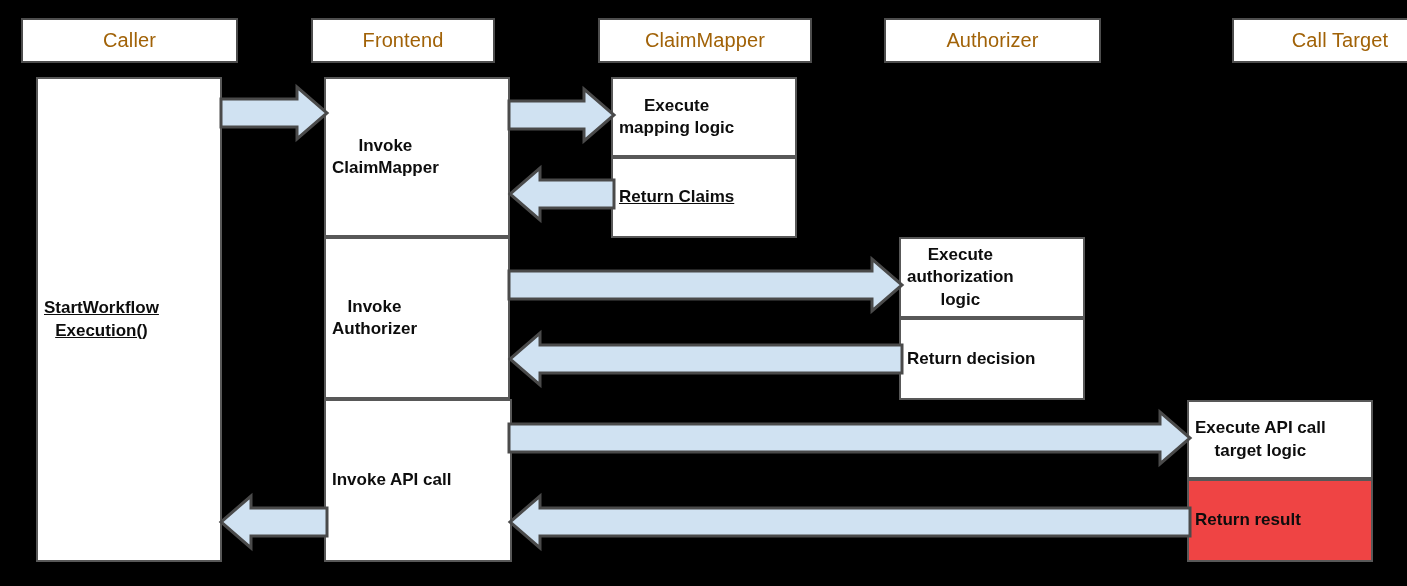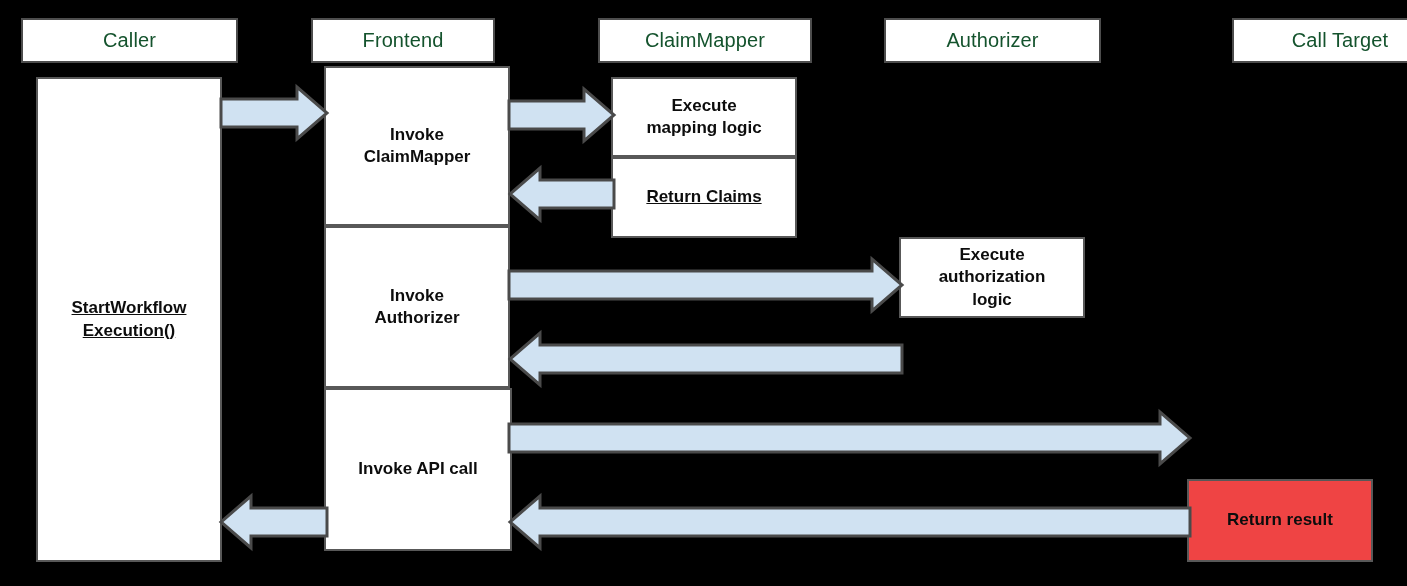--- a/index.html
+++ b/index.html
@@ -16,39 +16,38 @@
     font-family: "Liberation Sans", sans-serif;
   }
   .actor-header {
     position: absolute;
     box-sizing: border-box;
     background: #ffffff;
     border: 2px solid #4d4d4d;
     display: flex;
     align-items: center;
     justify-content: center;
-    color: #14532d;
+    color: #a16207;
     font-size: 20px;
     font-weight: 400;
     letter-spacing: 0.1px;
   }
   .lifeline {
     position: absolute;
     box-sizing: border-box;
     background: #ffffff;
     border: 2px solid #585858;
   }
   .segment {
     position: absolute;
     box-sizing: border-box;
     background: #ffffff;
     border: 2px solid #585858;
     display: flex;
     align-items: center;
-    justify-content: center;
     text-align: center;
     color: #0d0d0d;
     font-size: 17px;
     font-weight: bold;
     line-height: 1.32;
     padding: 2px 6px;
   }
   .seg-label {
     display: block;
     white-space: pre-line;
@@ -77,21 +76,21 @@
     </div>
     <div class="actor-header" style="left: 1232px; top: 18px; width: 216px; height: 45px; align-items: center;">
       <span>Call Target</span>
     </div>
     <div class="lifeline" style="left: 36px; top: 77px; width: 186px; height: 485px; border: none; background: transparent;">
       <div class="segment" style="left: 0px; top: 0px; width: 186px; height: 485px; background: rgb(255, 255, 255); border-color: rgb(88, 88, 88); color: rgb(13, 13, 13); text-decoration: underline;">
         <span class="seg-label">StartWorkflow
 Execution()</span>
       </div>
     </div>
-    <div class="lifeline" style="left: 324px; top: 66px; width: 186px; height: 485px; border: none; background: transparent;">
+    <div class="lifeline" style="left: 324px; top: 77px; width: 186px; height: 485px; border: none; background: transparent;">
       <div class="segment" style="left: 0px; top: 0px; width: 186px; height: 160px; background: rgb(255, 255, 255); border-color: rgb(88, 88, 88); color: rgb(13, 13, 13);">
         <span class="seg-label">Invoke
 ClaimMapper</span>
       </div>
       <div class="segment" style="left: 0px; top: 160px; width: 186px; height: 162px; background: rgb(255, 255, 255); border-color: rgb(88, 88, 88); color: rgb(13, 13, 13);">
         <span class="seg-label">Invoke
 Authorizer</span>
       </div>
       <div class="segment" style="left: 0px; top: 322px; width: 188px; height: 163px; background: rgb(255, 255, 255); border-color: rgb(88, 88, 88); color: rgb(13, 13, 13);">
         <span class="seg-label">Invoke API call</span>
@@ -105,22 +104,29 @@
       <div class="segment" style="left: 0px; top: 80px; width: 186px; height: 81px; background: rgb(255, 255, 255); border-color: rgb(88, 88, 88); color: rgb(13, 13, 13); text-decoration: underline;">
         <span class="seg-label">Return Claims</span>
       </div>
     </div>
     <div class="lifeline" style="left: 899px; top: 237px; width: 186px; height: 163px; border: none; background: transparent;">
       <div class="segment" style="left: 0px; top: 0px; width: 186px; height: 81px; background: rgb(255, 255, 255); border-color: rgb(88, 88, 88); color: rgb(13, 13, 13);">
         <span class="seg-label">Execute
 authorization
 logic</span>
       </div>
+      <div class="segment" style="left: 0px; top: 81px; width: 186px; height: 82px; background: rgb(255, 255, 255); border-color: rgb(88, 88, 88); color: rgb(13, 13, 13);">
+        <span class="seg-label">Return decision</span>
+      </div>
     </div>
     <div class="lifeline" style="left: 1187px; top: 400px; width: 186px; height: 162px; border: none; background: transparent;">
+      <div class="segment" style="left: 0px; top: 0px; width: 186px; height: 79px; background: rgb(255, 255, 255); border-color: rgb(88, 88, 88); color: rgb(13, 13, 13);">
+        <span class="seg-label">Execute API call
+target logic</span>
+      </div>
       <div class="segment" style="left: 0px; top: 79px; width: 186px; height: 83px; background: #ef4444; border-color: rgb(88, 88, 88); color: rgb(13, 13, 13);">
         <span class="seg-label">Return result</span>
       </div>
     </div>
     <div class="arrow" style="left: 221px; top: 87px; width: 106px; height: 52px;">
       <svg width="106" height="52" viewBox="0 0 106 52">
         <path d="M 0 12 L 76 12 L 76 0 L 106 26 L 76 52 L 76 40 L 0 40 Z" fill="#d0e2f2" stroke="#4a4a4a" stroke-width="3" stroke-linejoin="miter"></path>
       </svg>
     </div>
     <div class="arrow" style="left: 509px; top: 89px; width: 105px; height: 52px;">

